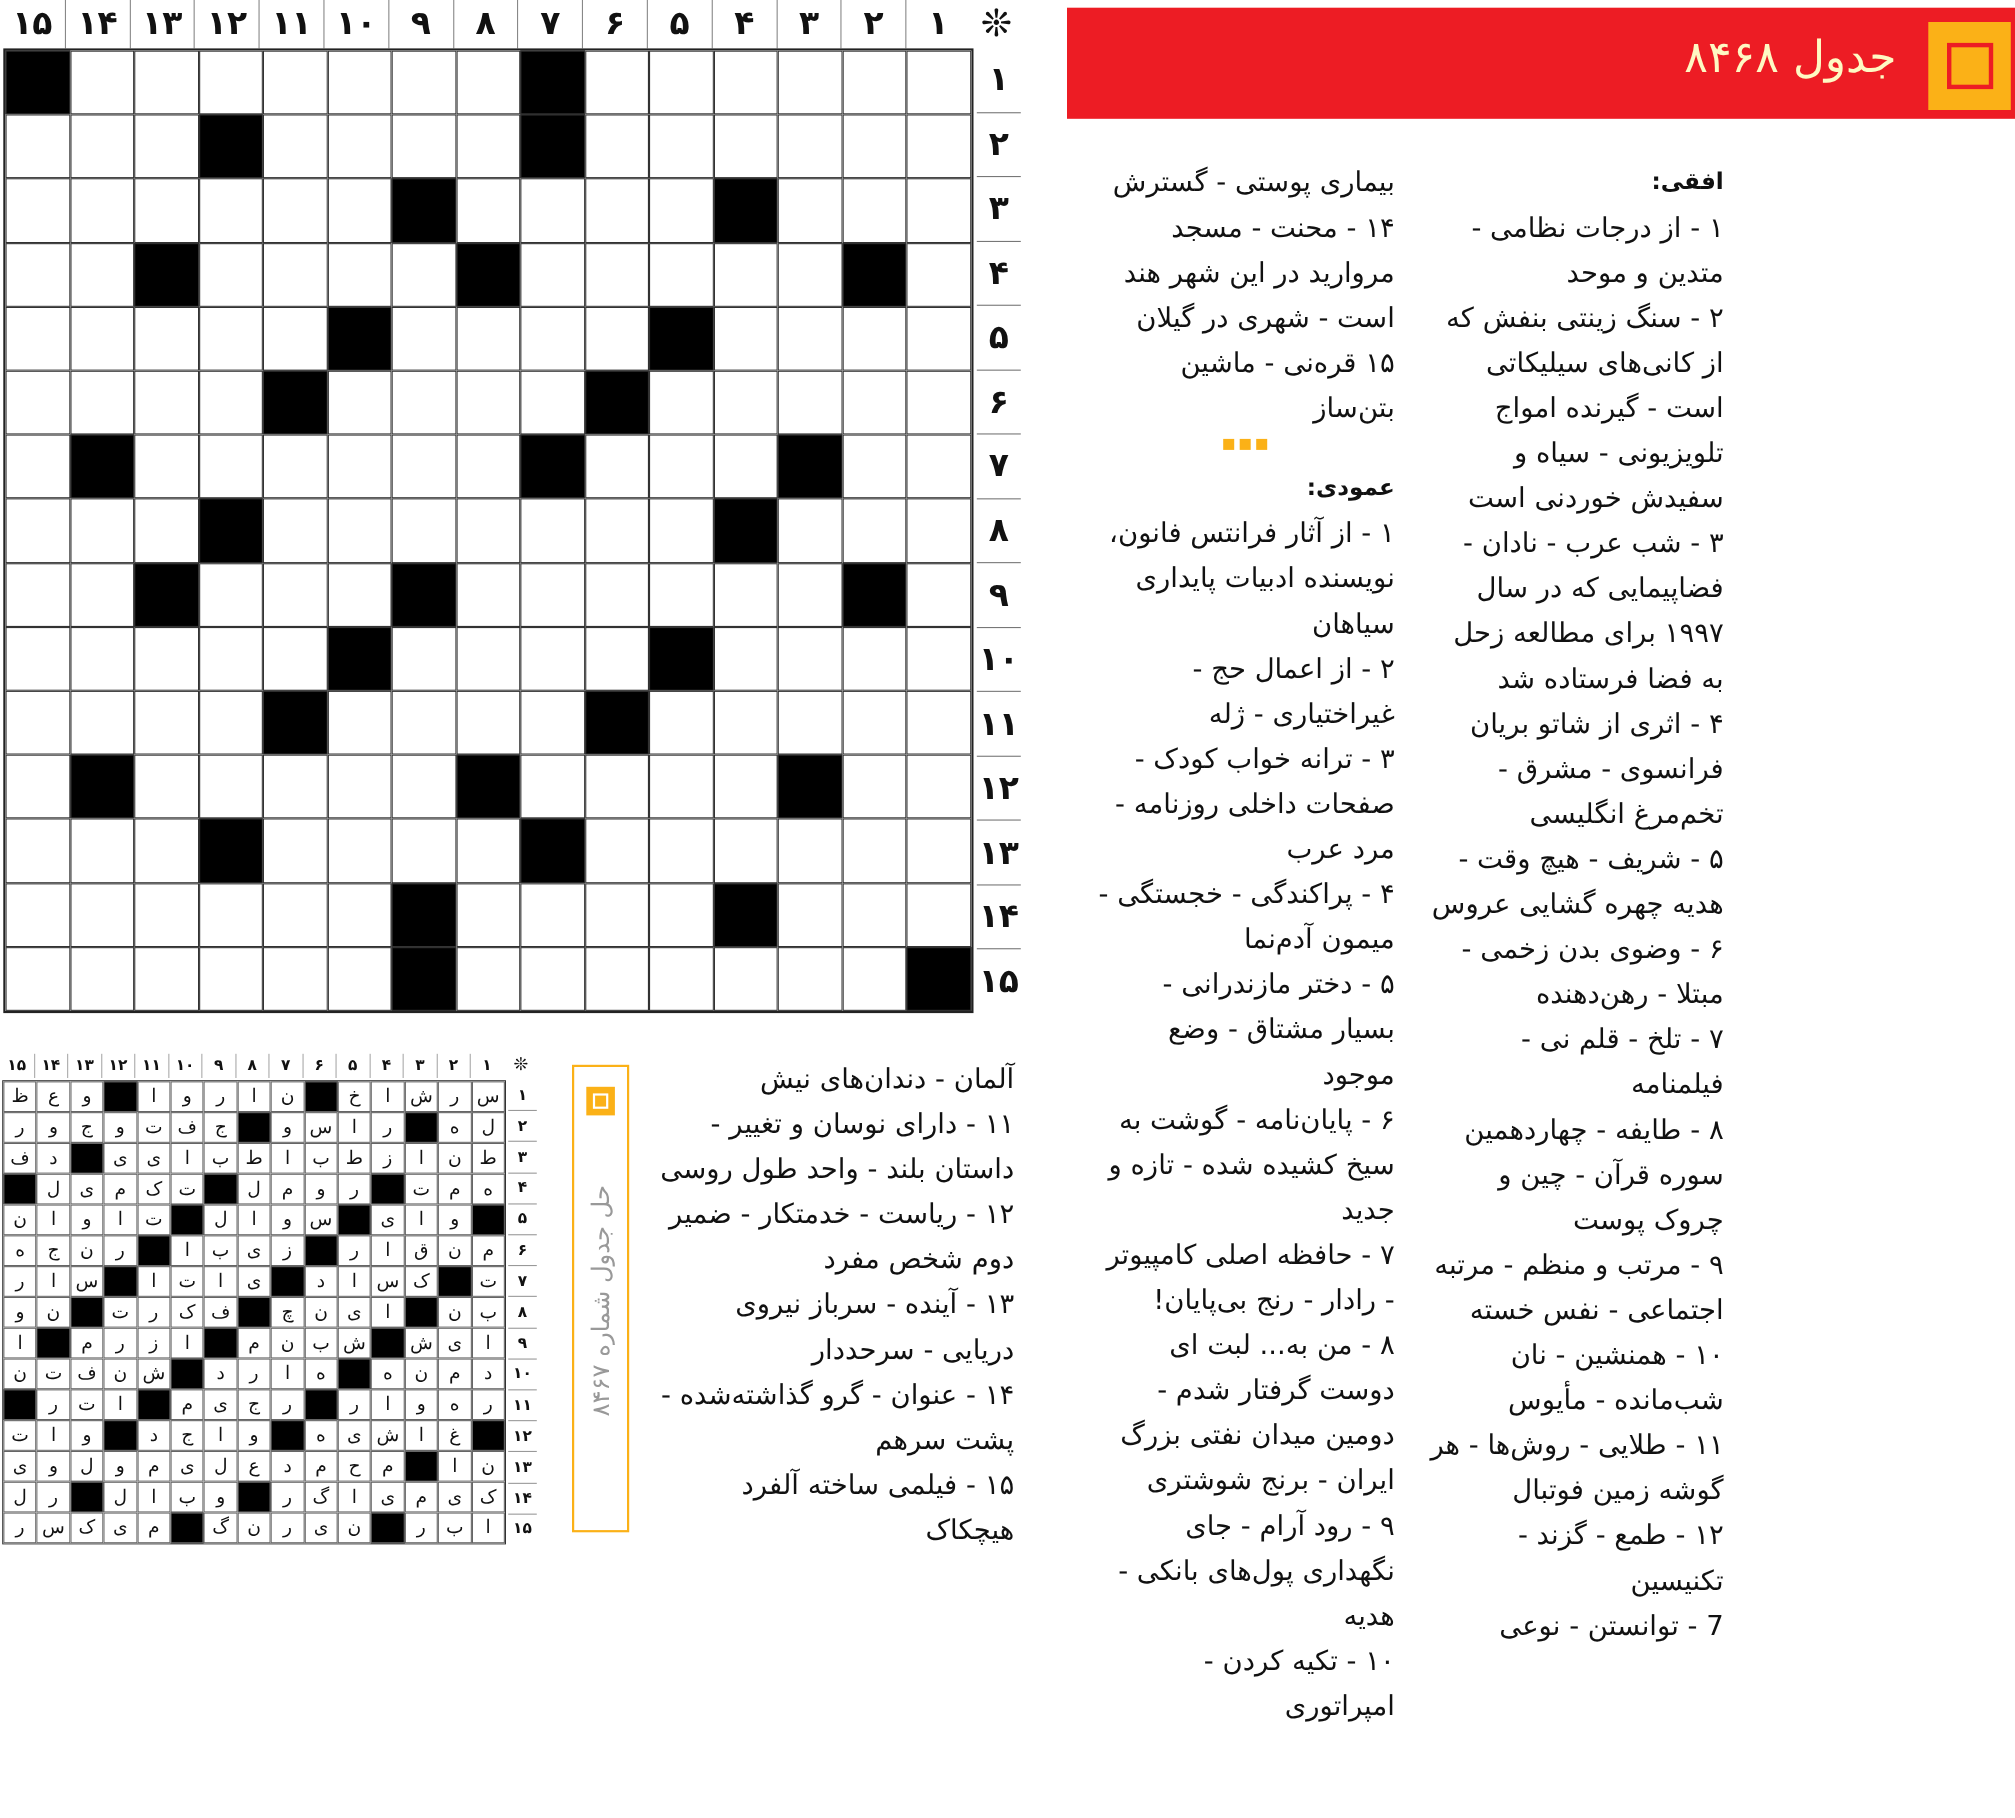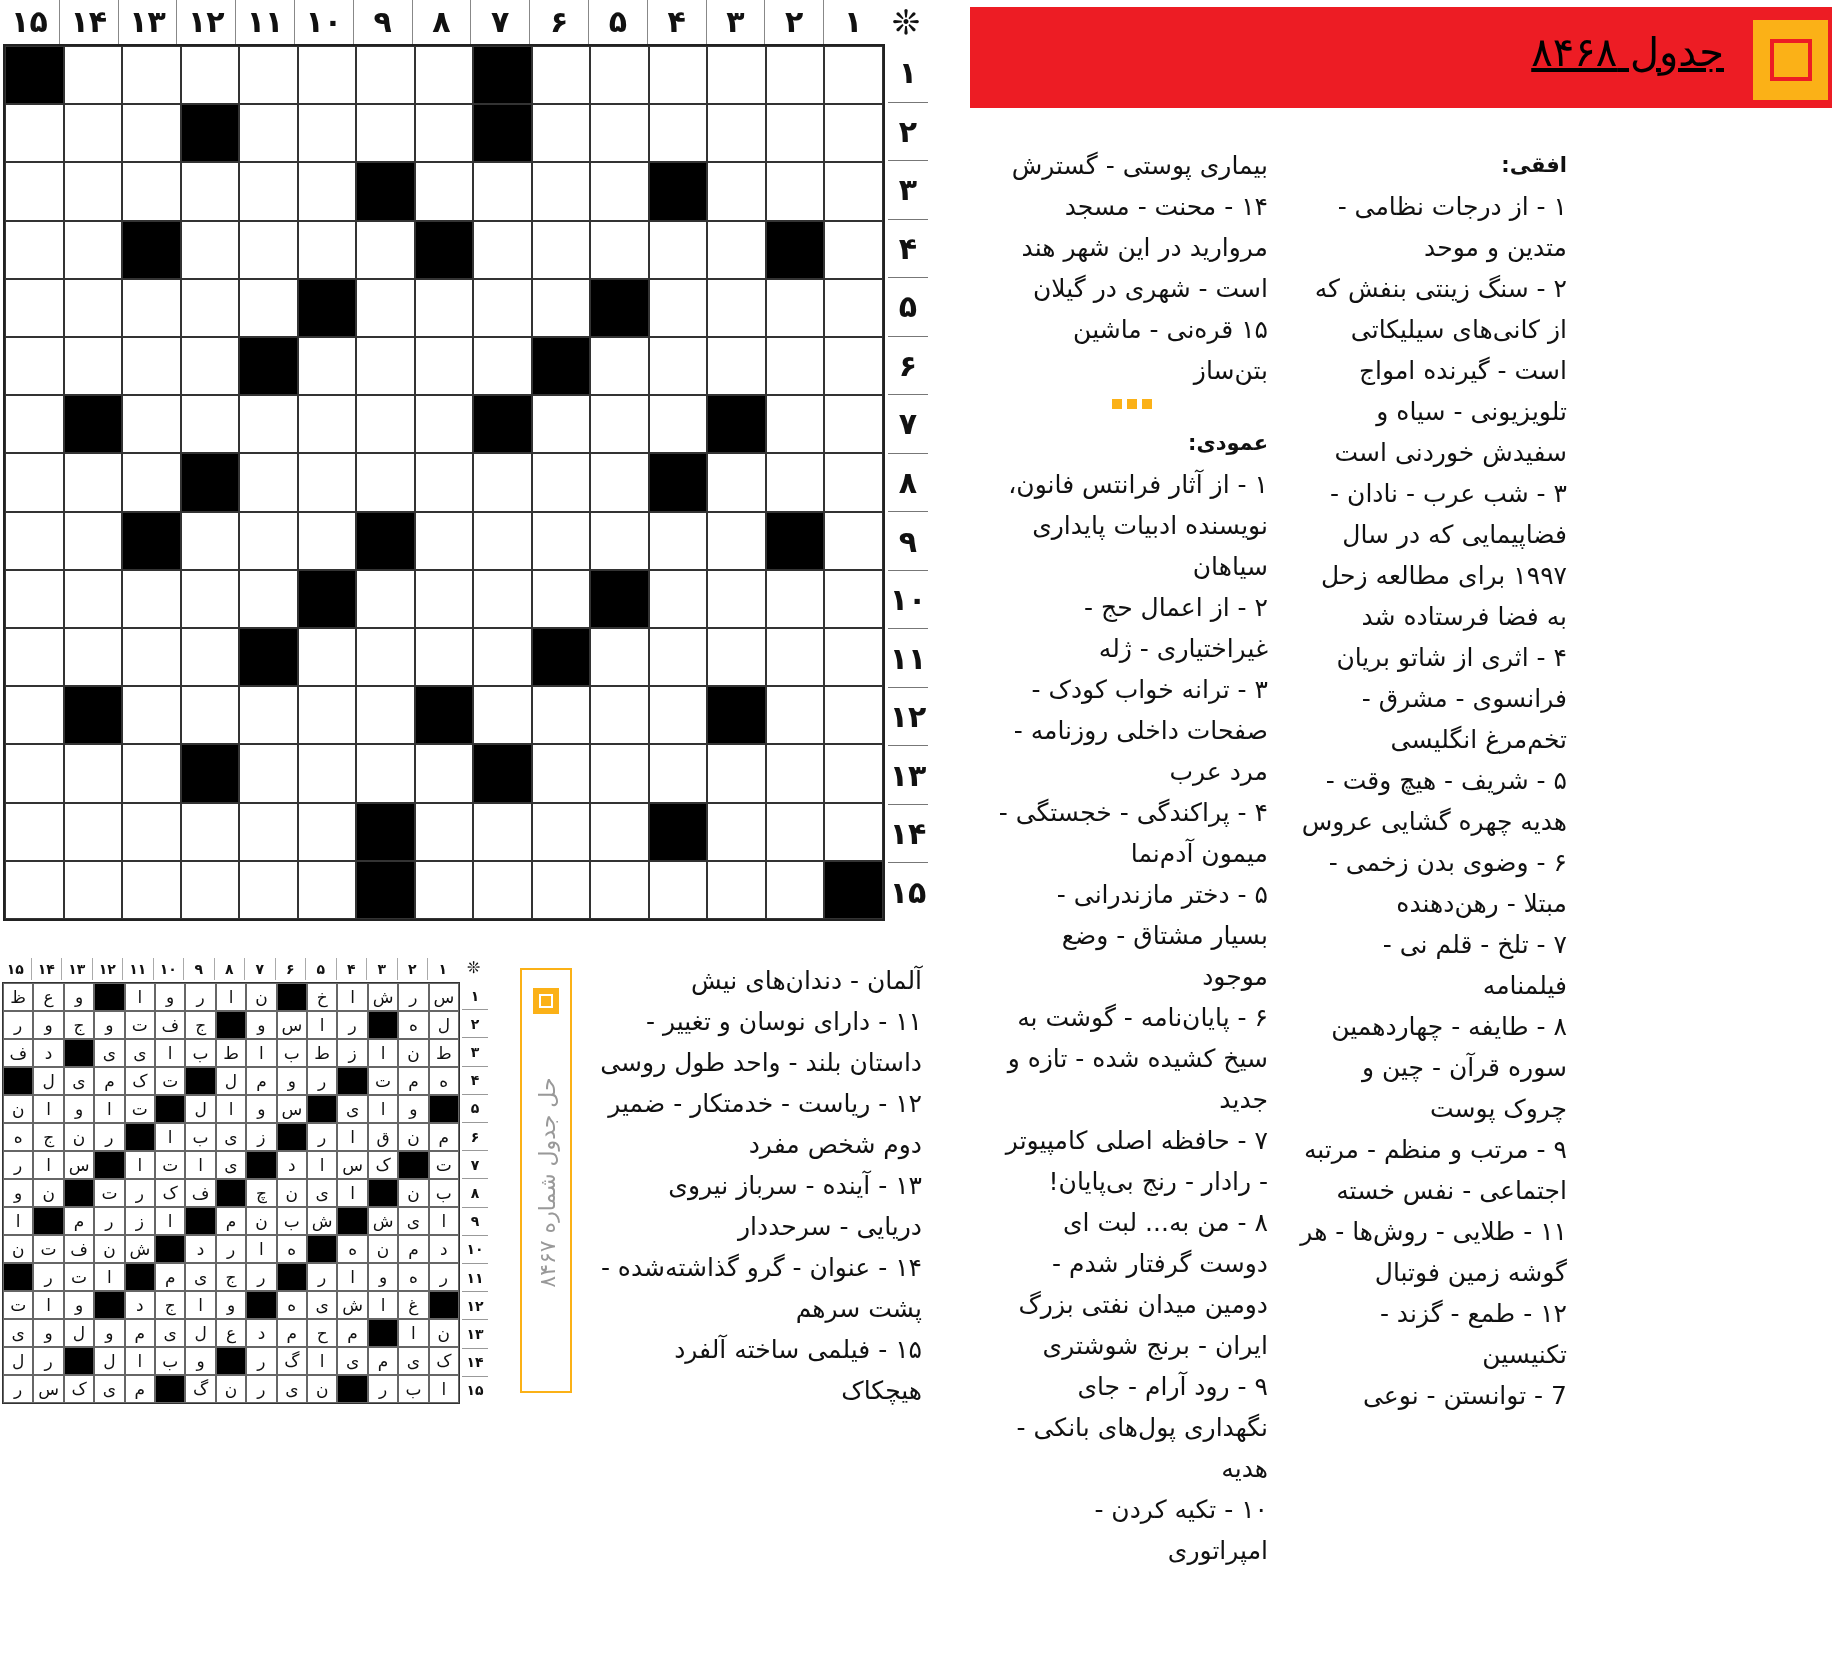--- a/index.html
+++ b/index.html
@@ -11,21 +11,21 @@
   #colnums .cn:first-child{border-left:none;}
   #colnums .star{width:48px;text-align:center;font-size:34px;line-height:44px;}
   #grid{left:3px;top:44px;width:882px;height:877px;display:grid;grid-template-columns:repeat(15,1fr);grid-template-rows:repeat(15,1fr);border:2px solid #222;box-sizing:border-box;}
   #grid .cell{border:1px solid #333;background:#fff;}
   #grid .cell.black{background:#000;}
   #rownums{left:888px;top:44px;width:40px;height:877px;display:flex;flex-direction:column;}
   #rownums .rn{flex:1;text-align:center;font-weight:bold;font-size:30px;display:flex;align-items:center;justify-content:center;border-top:1px solid #777;}
   #rownums .rn:first-child{border-top:none;}
   
   #header{left:970px;top:7px;width:862px;height:101px;background:#ed1c24;}
-  #header .title{position:absolute;right:108px;top:22px;color:#000000;font-size:40px;direction:rtl;text-decoration:underline;}
+  #header .title{position:absolute;right:108px;top:22px;color:#fef9c3;font-size:40px;direction:rtl;}
   #header .logo{position:absolute;right:4px;top:13px;width:75px;height:80px;background:#fbb117;display:flex;align-items:center;justify-content:center;}
   #header .logo .inner{width:42px;height:42px;border:4px solid #ed1c24;box-sizing:border-box;position:relative;}
   
   .clues{direction:rtl;text-align:right;font-size:25px;line-height:41px;}
   #col-right{left:1295px;top:145px;width:272px;}
   #col-mid{left:968px;top:145px;width:272px;margin-left:28px;}
   #col-bottom{left:600px;top:960px;width:322px;}
   .clues .heading{font-weight:bold;font-size:21px;}
   .clues p{margin:0;}
   .dots{display:flex;gap:5px;justify-content:center;margin:8px 0 14px 0;}
@@ -326,20 +326,21 @@
   <div id="right-list">
       <p>۱ - از درجات نظامی - متدین و موحد</p>
       <p>۲ - سنگ زینتی بنفش که از کانی‌های سیلیکاتی است - گیرنده امواج تلویزیونی - سیاه و سفیدش خوردنی است</p>
       <p>۳ - شب عرب - نادان - فضاپیمایی که در سال ۱۹۹۷ برای مطالعه زحل به فضا فرستاده شد</p>
       <p>۴ - اثری از شاتو بریان فرانسوی - مشرق - تخم‌مرغ انگلیسی</p>
       <p>۵ - شریف - هیچ وقت - هدیه چهره گشایی عروس</p>
       <p>۶ - وضوی بدن زخمی - مبتلا - رهن‌دهنده</p>
       <p>۷ - تلخ - قلم نی - فیلمنامه</p>
       <p>۸ - طایفه - چهاردهمین سوره قرآن - چین و چروک پوست</p>
       <p>۹ - مرتب و منظم - مرتبه اجتماعی - نفس خسته</p>
+      <p>۱۰ - همنشین - نان شب‌مانده - مأیوس</p>
       <p>۱۱ - طلایی - روش‌ها - هر گوشه زمین فوتبال</p>
       <p>۱۲ - طمع - گزند - تکنیسین</p>
       <p>7 - توانستن - نوعی</p>
     </div>
 </div>
 
 <div id="col-mid" class="abs clues">
   <div id="mid-across-list">
       <p>بیماری پوستی - گسترش</p>
       <p>۱۴ - محنت - مسجد مروارید در این شهر هند است - شهری در گیلان</p>

